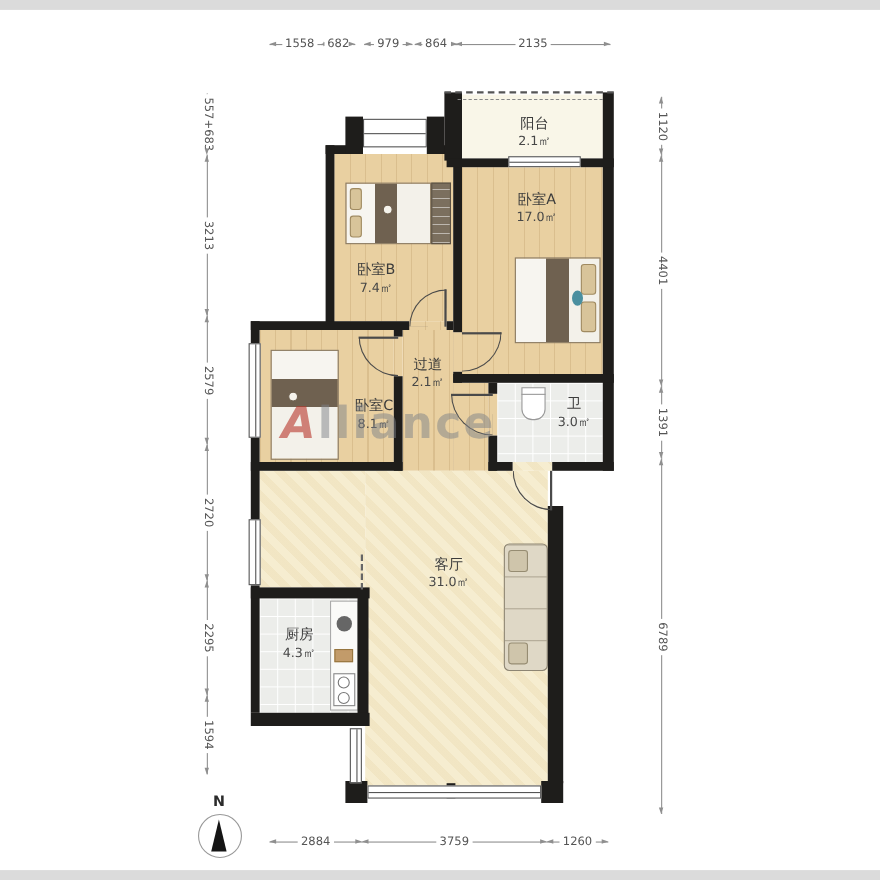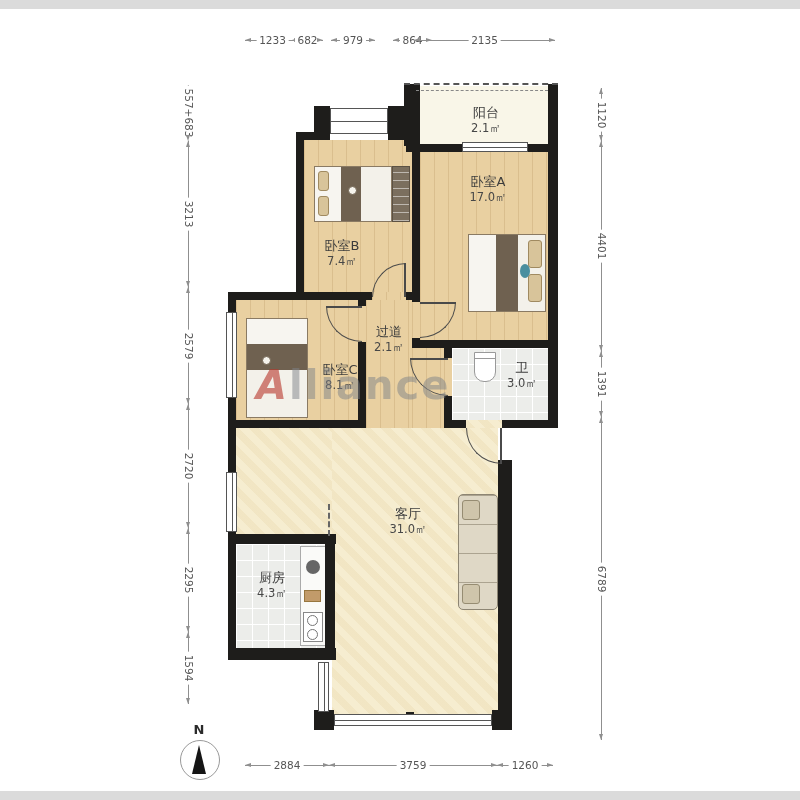--- a/index.html
+++ b/index.html
@@ -207,29 +207,29 @@
   <div class="room-label" style="left:368px;top:506px">
     <span class="nm">客厅</span>
     <span class="ar">31.0㎡</span>
   </div>
   <div class="room-label" style="left:232px;top:570px">
     <span class="nm">厨房</span>
     <span class="ar">4.3㎡</span>
   </div>
 
   <div class="dseg" style="left:245px;top:40px;width:55px">
-      <span class="dl">1233</span>
+      <span class="dl">1558</span>
     </div>
   <div class="dseg" style="left:292px;top:40px;width:31px">
       <span class="dl">682</span>
     </div>
   <div class="dseg" style="left:331px;top:40px;width:44px">
       <span class="dl">979</span>
     </div>
-  <div class="dseg" style="left:393px;top:40px;width:39px">
+  <div class="dseg" style="left:377px;top:40px;width:39px">
       <span class="dl">864</span>
     </div>
   <div class="dseg" style="left:414px;top:40px;width:141px">
       <span class="dl">2135</span>
     </div>
 
   <div class="dsegv" style="left:188px;top:85px;height:56px">
       <span class="dl">557+683</span>
     </div>
   <div class="dsegv" style="left:188px;top:141px;height:146px">

